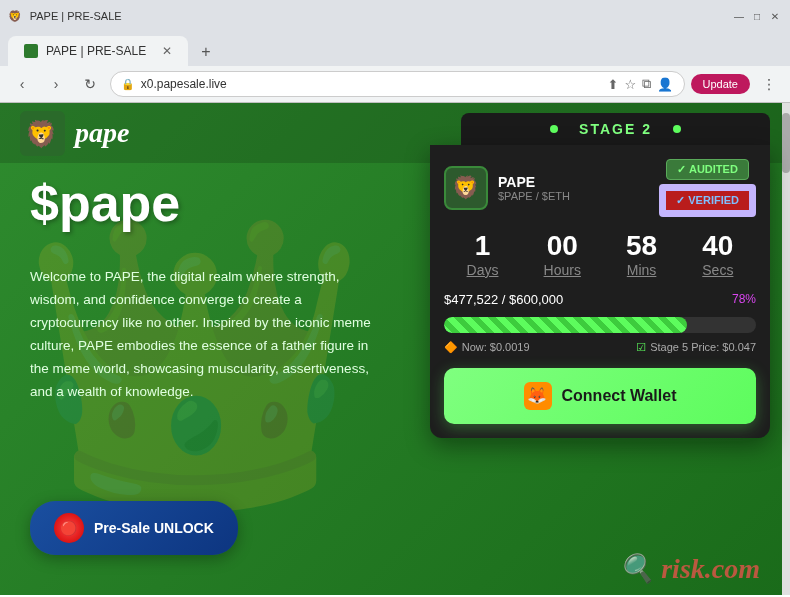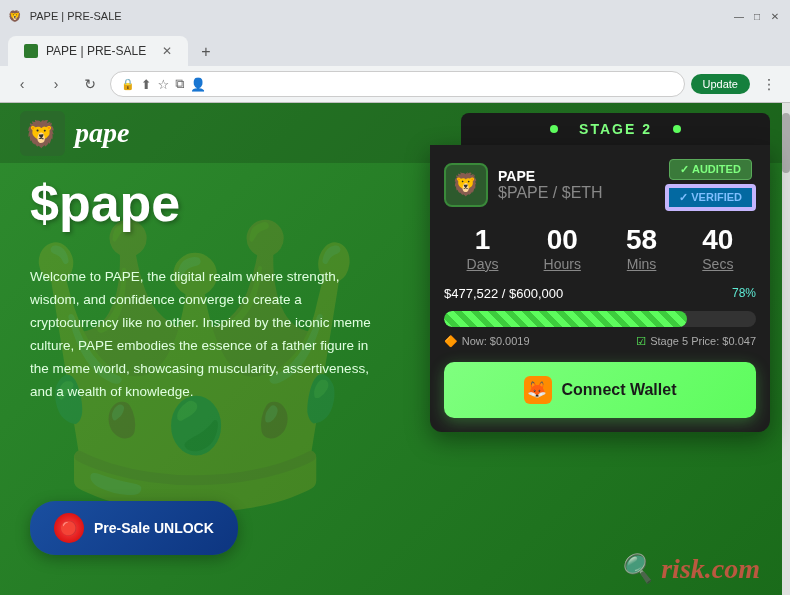--- a/index.html
+++ b/index.html
@@ -106,21 +106,21 @@
       align-items: center;
       padding: 0 10px;
       font-size: 12px;
       color: #333;
       gap: 6px;
     }
     .lock-icon { color: #1a73e8; font-size: 11px; }
     .address-text { flex: 1; }
     .addr-icons { display: flex; gap: 6px; align-items: center; color: #666; font-size: 13px; }
     .update-btn {
-      background: #15803d;
+      background: #be185d;
       color: #fff;
       border: none;
       border-radius: 12px;
       padding: 4px 12px;
       font-size: 11px;
       cursor: pointer;
       display: flex;
       align-items: center;
       gap: 4px;
     }
@@ -293,21 +293,21 @@
       margin-right: 10px;
       border: 2px solid #3a8a3a;
     }
     .token-info { flex: 1; }
     .token-name {
       font-size: 14px;
       font-weight: bold;
       color: #fff;
     }
     .token-pair {
-      font-size: 16px;
+      font-size: 11px;
       color: #888;
     }
     .badges {
       display: flex;
       flex-direction: column;
       gap: 4px;
       align-items: center;
     }
     .badge {
       border-radius: 4px;
@@ -317,23 +317,23 @@
       display: flex;
       align-items: center;
       gap: 4px;
     }
     .badge-audited {
       background: #3a7a3a;
       color: #7fff7f;
       border: 1px solid #5aaa5a;
     }
     .badge-verified {
-      background: #0369a1;
+      background: #b91c1c;
       color: #7fbfff;
-      border: 4px solid #c4b5fd;
+      border: 7px solid #c4b5fd;
     }
 
     
     .countdown-row {
       display: flex;
       justify-content: space-around;
       margin: 14px 0;
     }
     .countdown-item { text-align: center; }
     .countdown-num {
@@ -350,21 +350,21 @@
     }
 
     
     .progress-label {
       font-size: 13px;
       color: #fff;
       margin-bottom: 10px;
       display: flex;
       justify-content: space-between;
     }
-    .progress-pct { color: #5eead4; font-size: 12px; }
+    .progress-pct { color: #d946ef; font-size: 12px; }
     .progress-bar-bg {
       background: #333;
       border-radius: 8px;
       height: 16px;
       overflow: hidden;
       margin-bottom: 8px;
       position: relative;
     }
     .progress-bar-fill {
       height: 100%;
@@ -473,20 +473,21 @@
     </div>
     <div class="new-tab-btn">+</div>
   </div>
 
   <div class="address-bar-row">
     <div class="nav-btn">‹</div>
     <div class="nav-btn">›</div>
     <div class="nav-btn">↻</div>
     <div class="address-box">
       <span class="lock-icon">🔒</span>
+      <span class="address-text">x0.papesale.live</span>
       <div class="addr-icons">
         <span>⬆</span>
         <span>☆</span>
         <span>⧉</span>
         <span>👤</span>
       </div>
     </div>
     <button class="update-btn">Update</button>
     <div class="toolbar-icon">⋮</div>
   </div>

